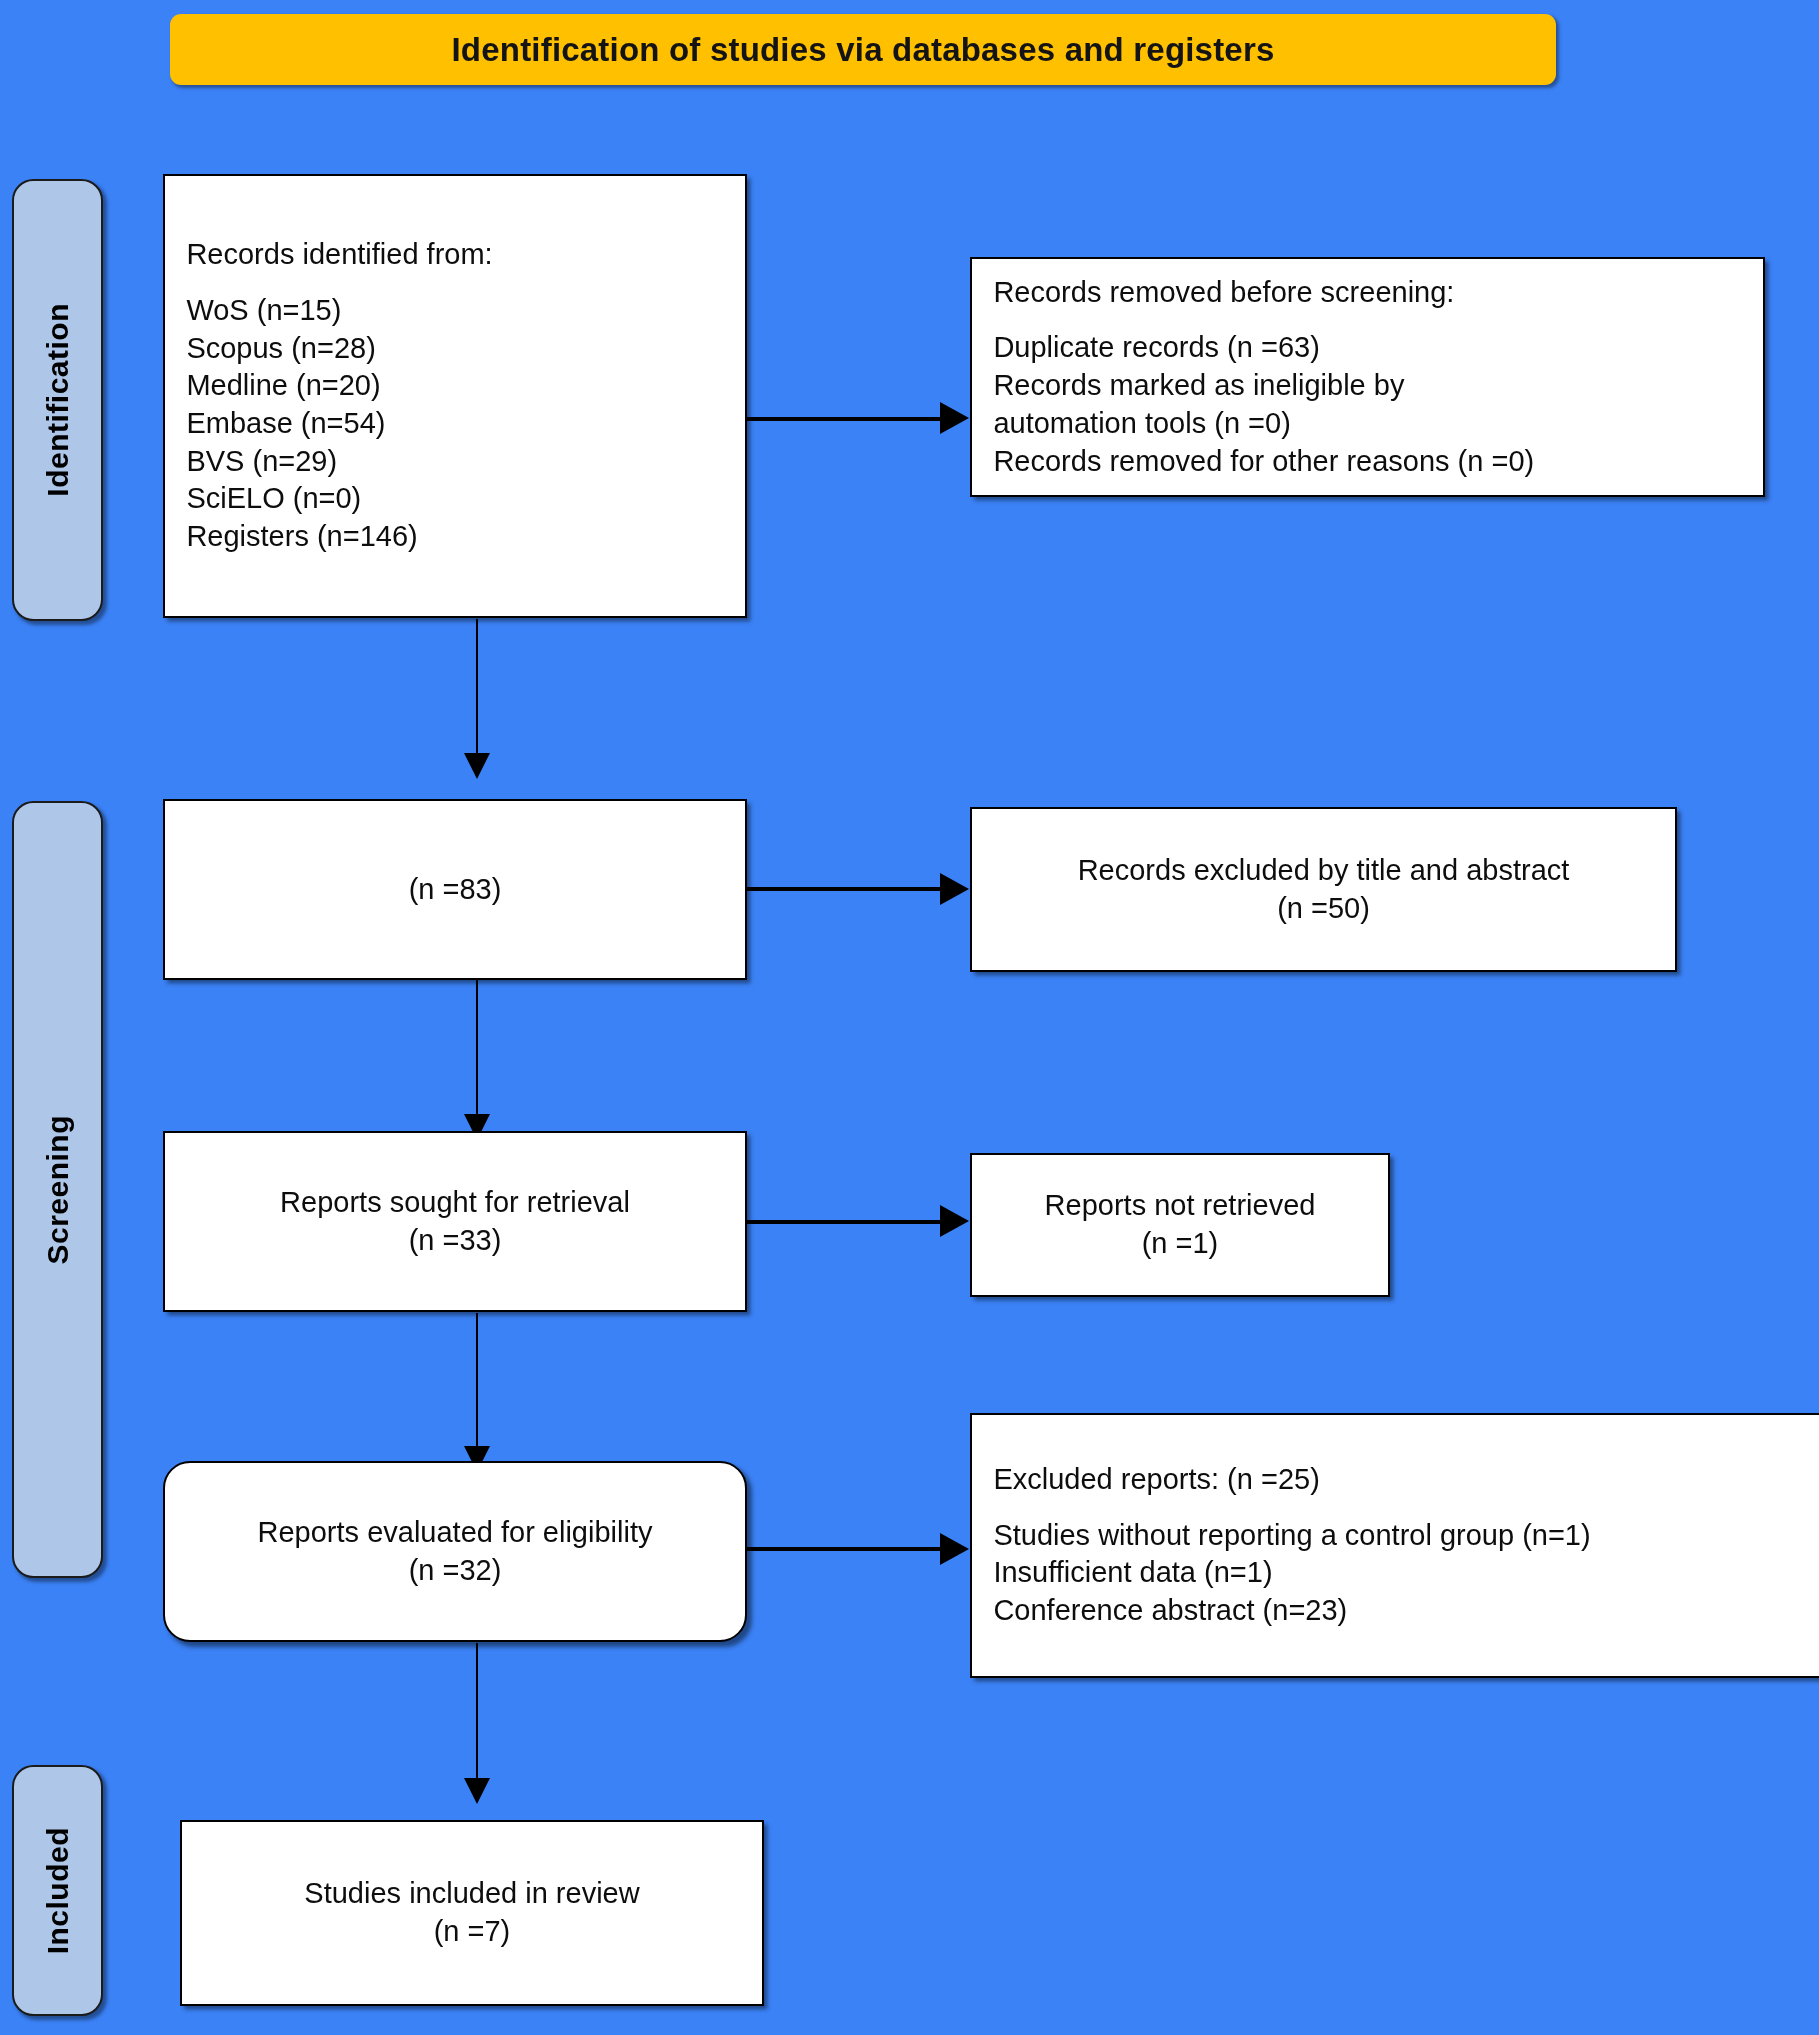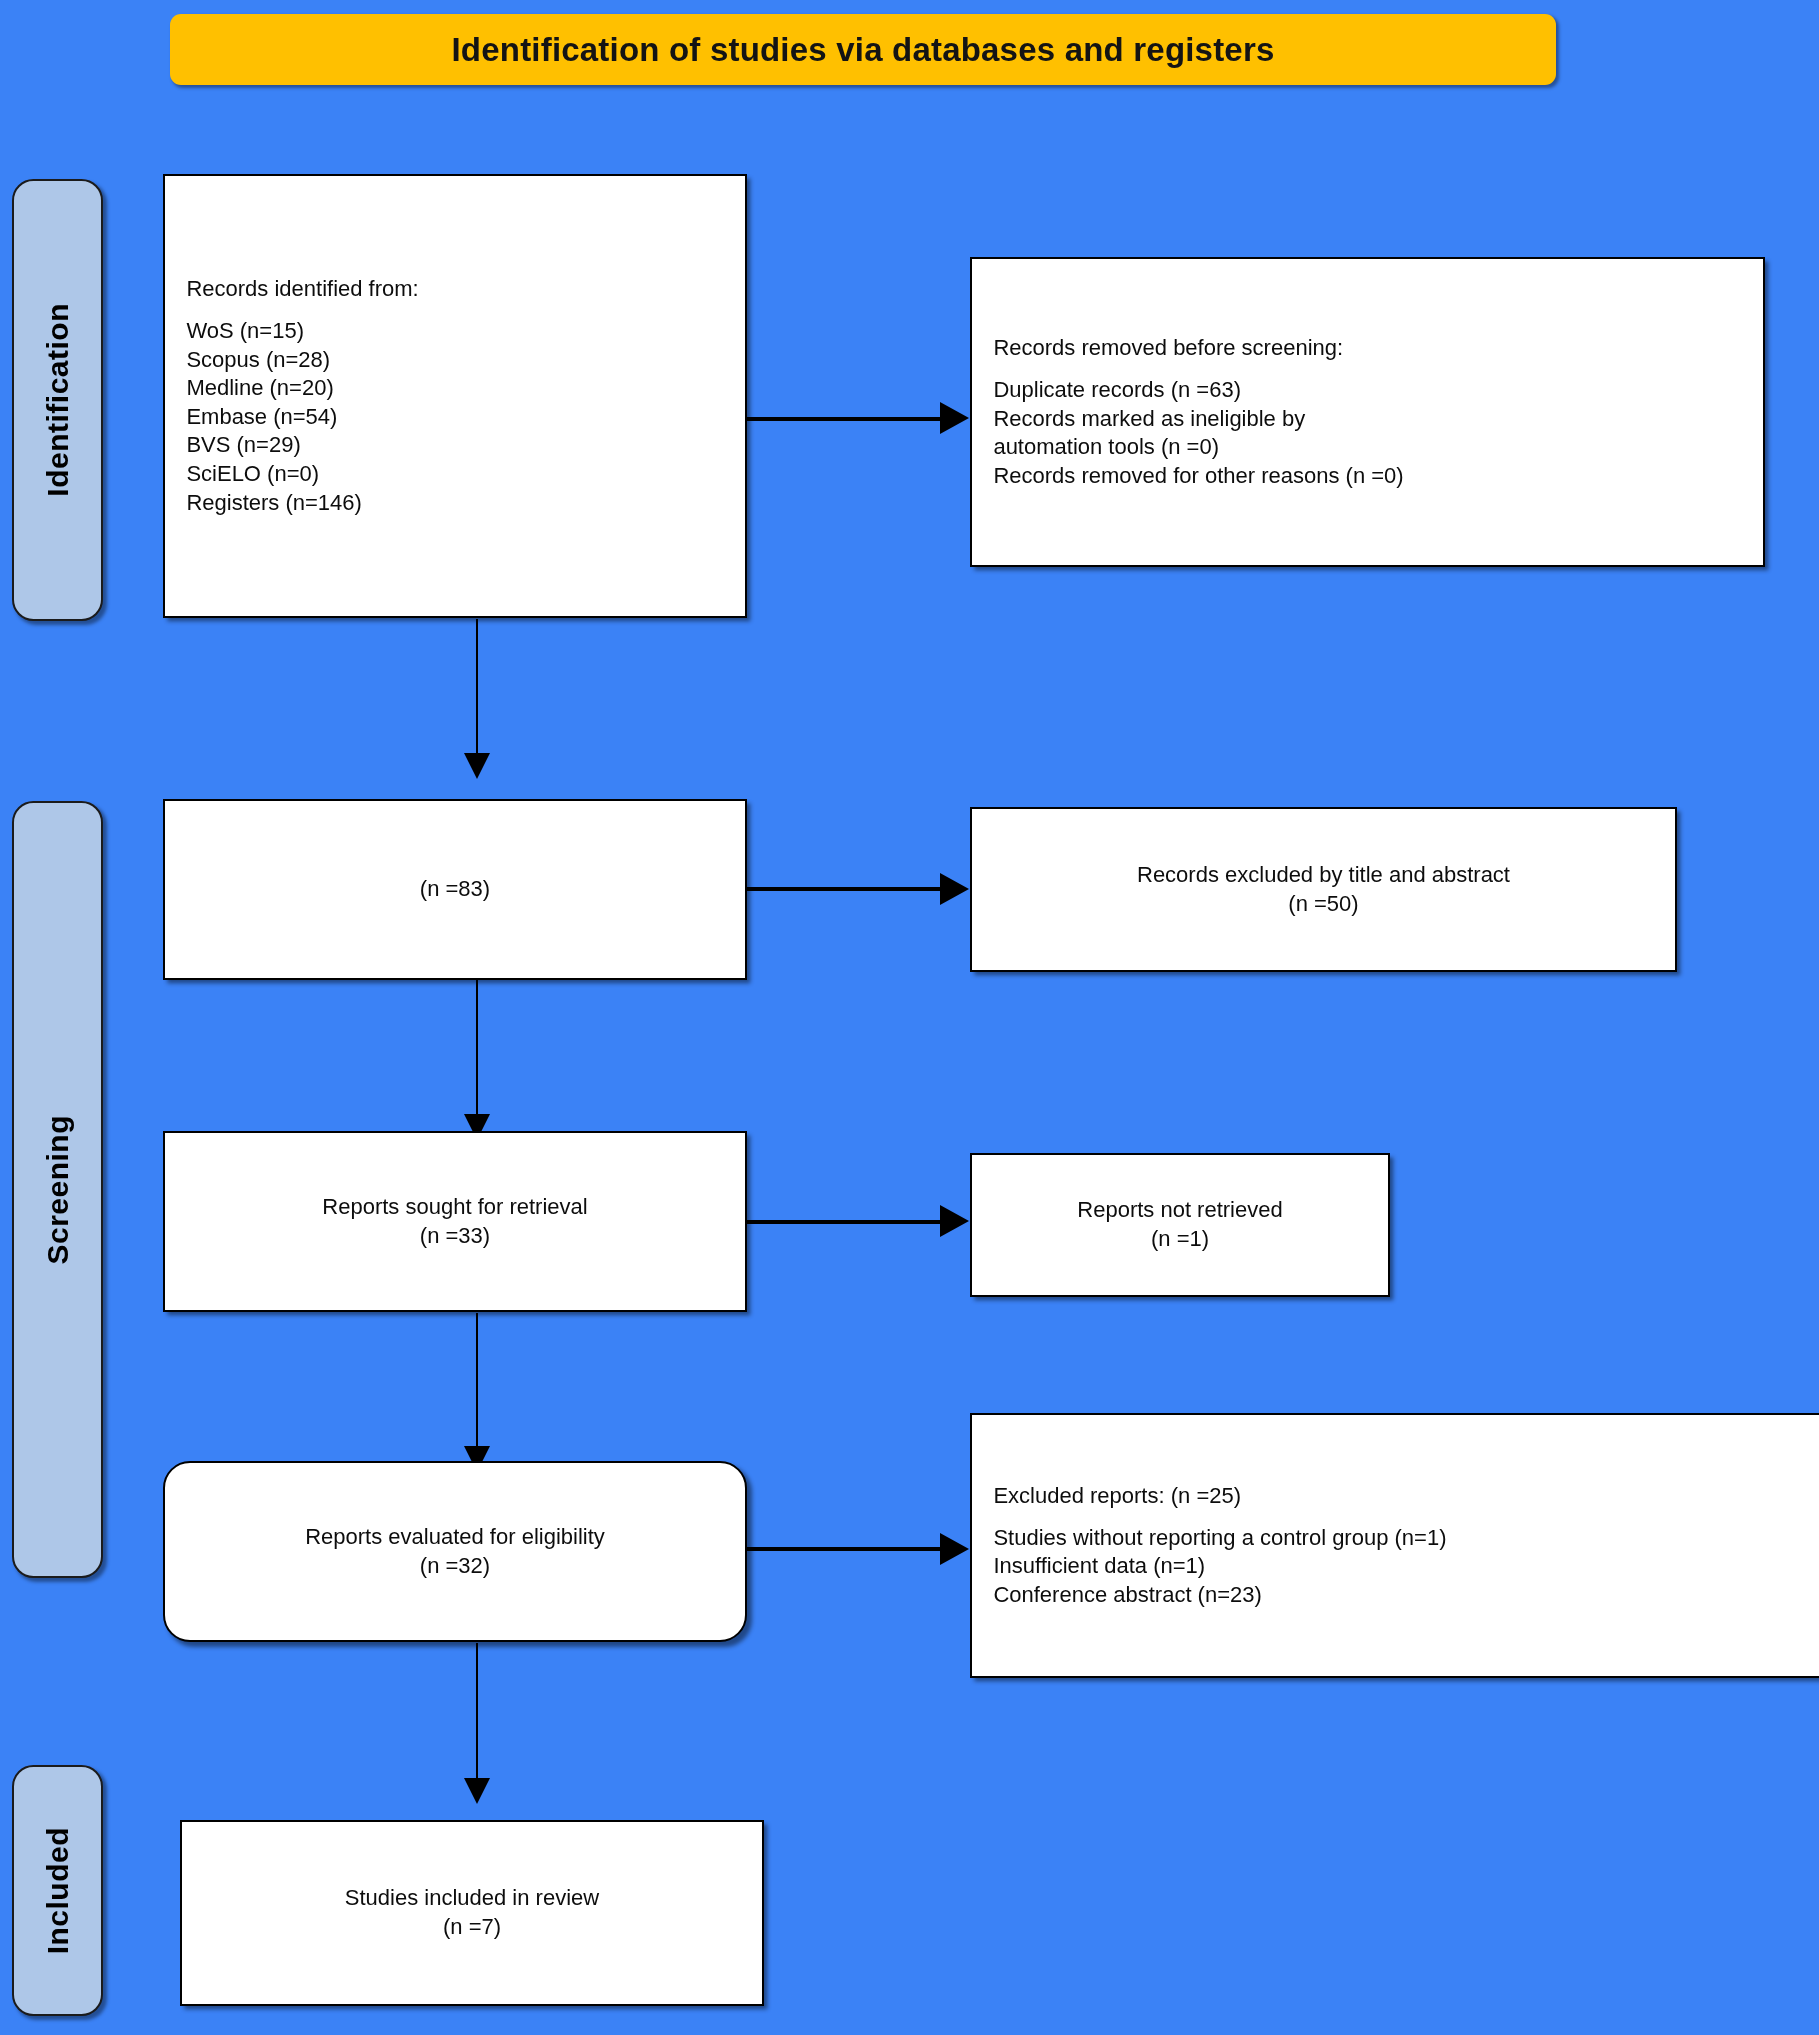--- a/index.html
+++ b/index.html
@@ -73,21 +73,21 @@
     box-shadow: 4.2px 4.2px 4.2px rgba(0,0,0,0.45);
     display: flex;
     flex-direction: column;
     justify-content: center;
   }
   .box.center { align-items: center; text-align: center; }
   .box.left   { align-items: flex-start; text-align: left; }
   .box-inner { padding: 0 21.4px; width: 100%; box-sizing: border-box; }
   .box.center .box-inner { padding: 0 11px; }
   .line {
-    font-size: 22px;
+    font-size: 29px;
     line-height: 1.30;
     color: #0d0d0d;
     white-space: pre-wrap;
   }
   .line.gap { height: 0.62em; }
 
   
   .v-line {
     position: absolute;
     width: 2.3px;
@@ -144,21 +144,21 @@
       <div class="line">Embase (n=54)</div>
       <div class="line">BVS (n=29)</div>
       <div class="line">SciELO (n=0)</div>
       <div class="line">Registers (n=146)</div>
     </div>
   </div>
 
   <div class="h-line" style="left:746px; top:417px; width:195px;"></div>
   <div class="h-head" style="left:940px; top:402px;"></div>
 
-  <div class="box left" style="left:970px; top:257px; width:795px; height:310px;">
+  <div class="box left" style="left:970px; top:257px; width:795px; height:240px;">
     <div class="box-inner">
       <div class="line">Records removed before screening:</div>
       <div class="line gap"></div>
       <div class="line">Duplicate records (n =63)</div>
       <div class="line">Records marked as ineligible by</div>
       <div class="line">automation tools (n =0)</div>
       <div class="line">Records removed for other reasons (n =0)</div>
     </div>
   </div>
 

